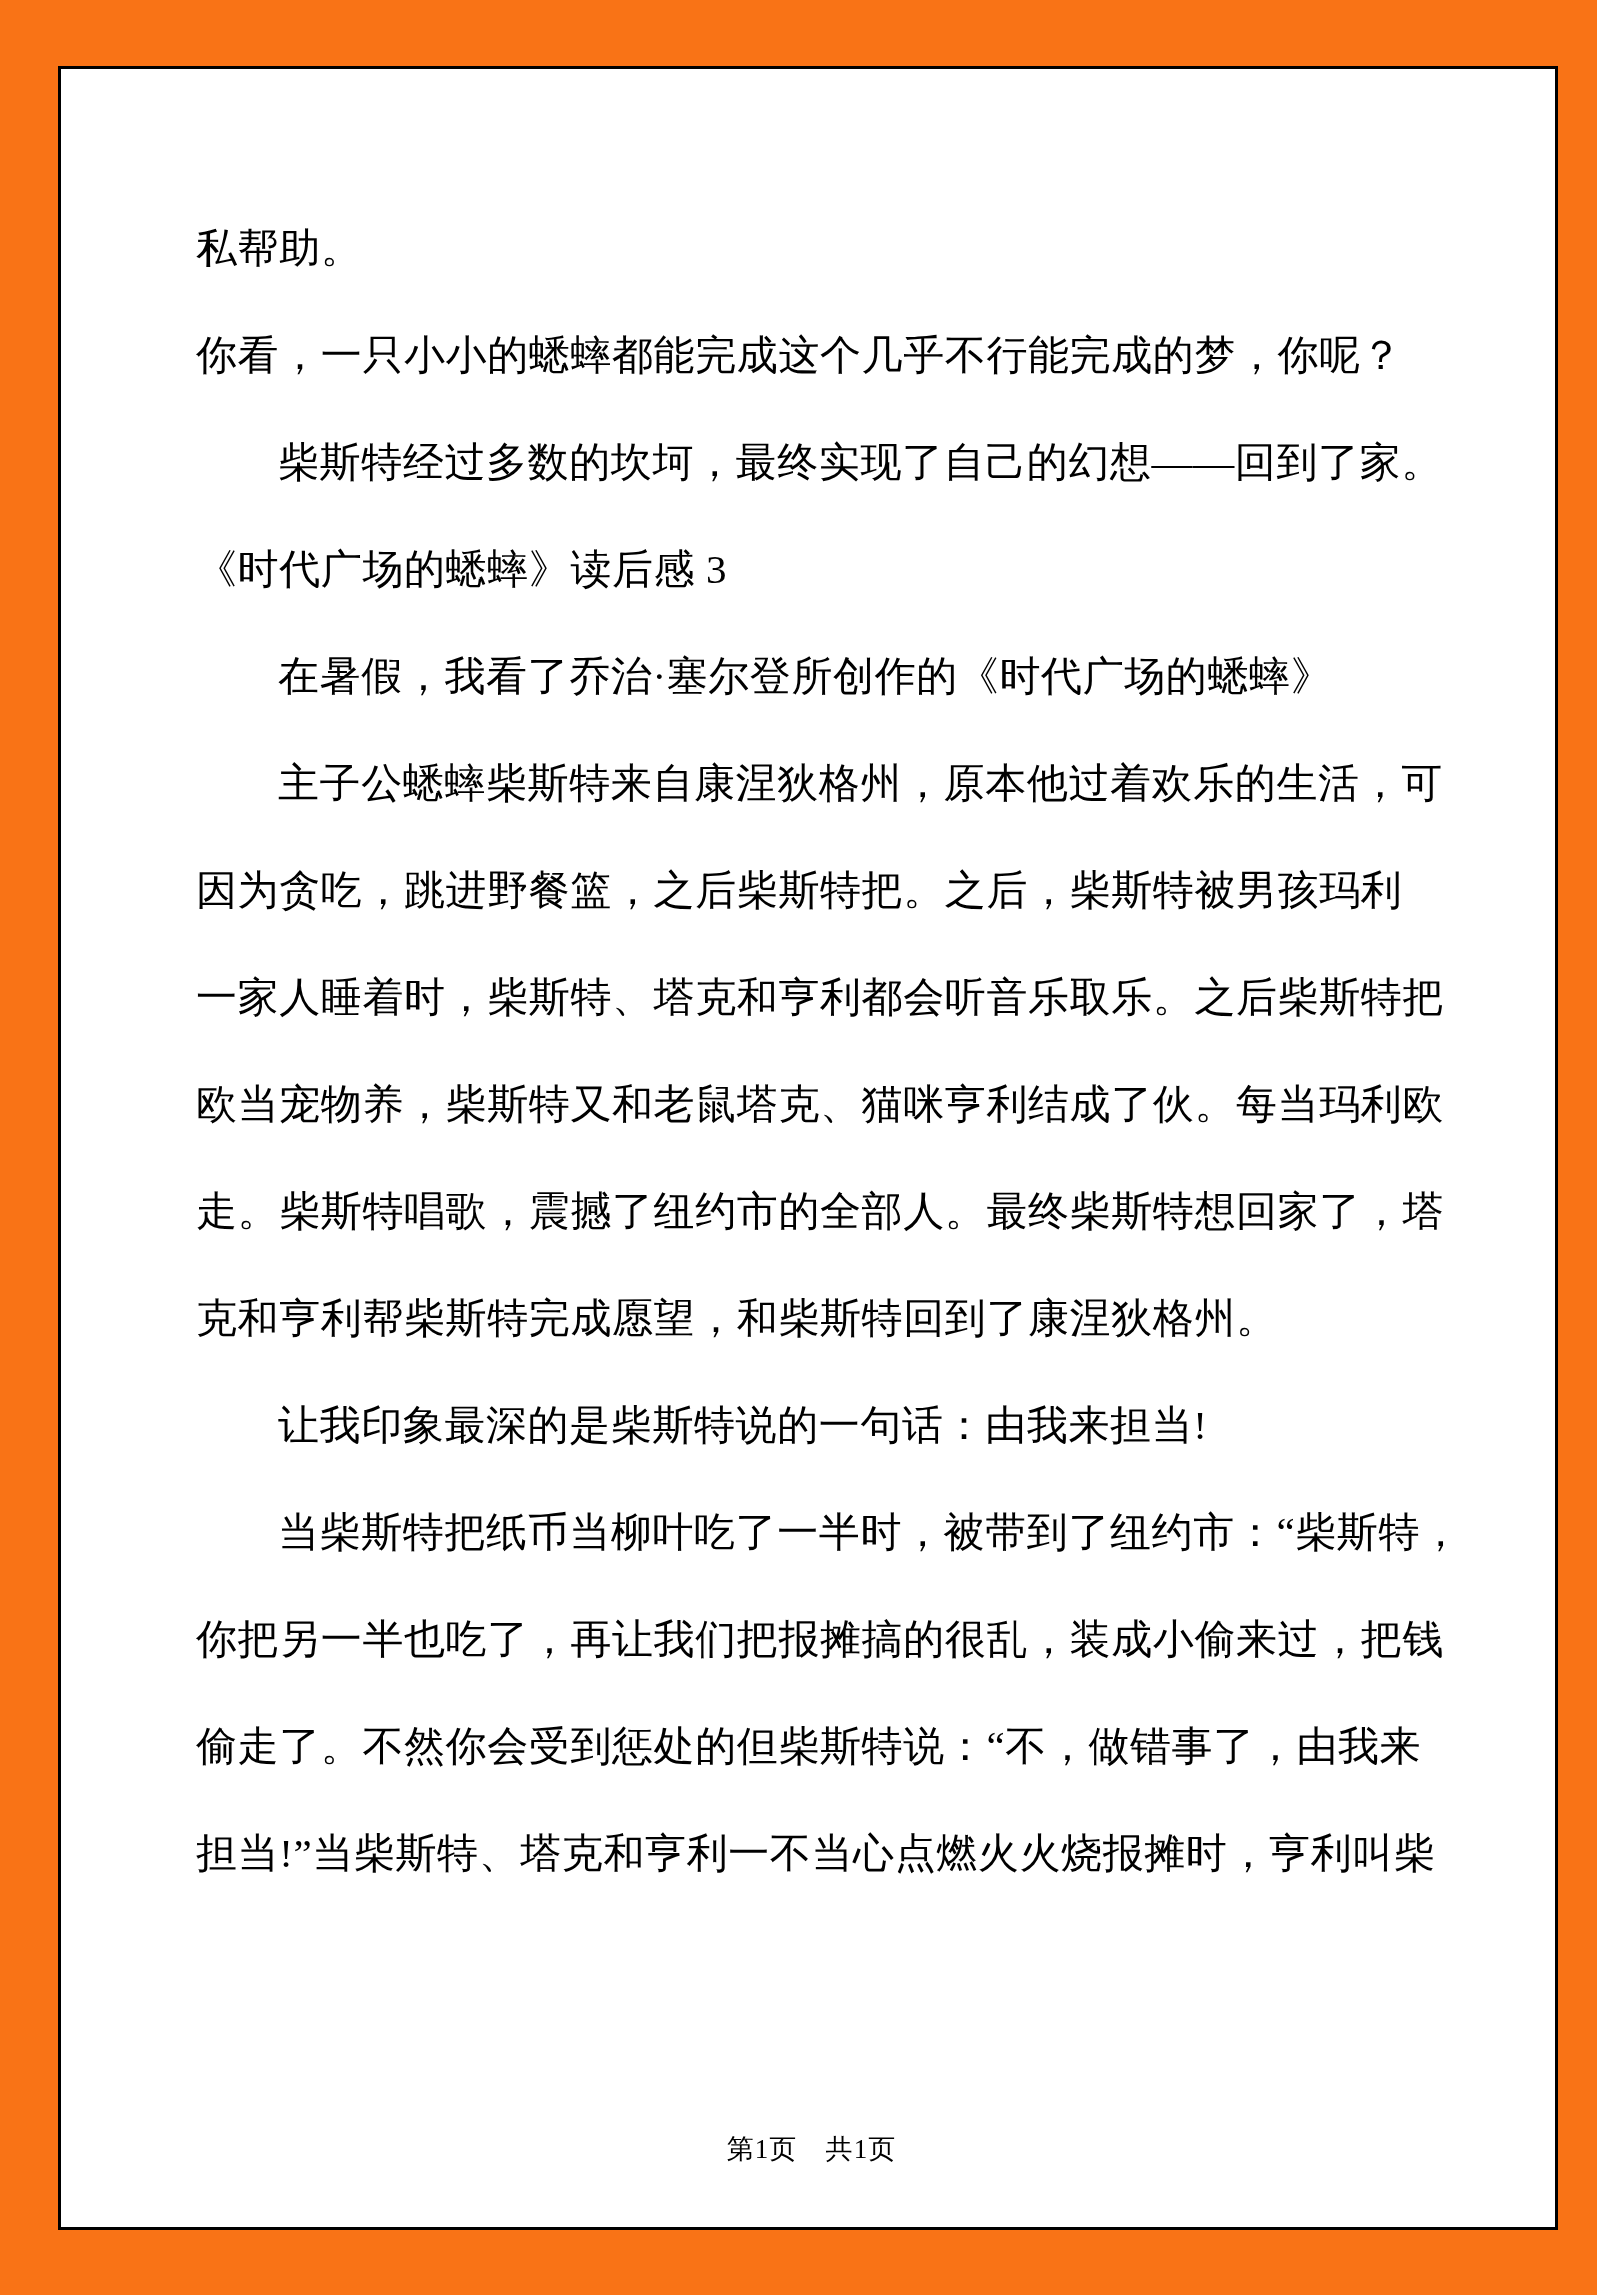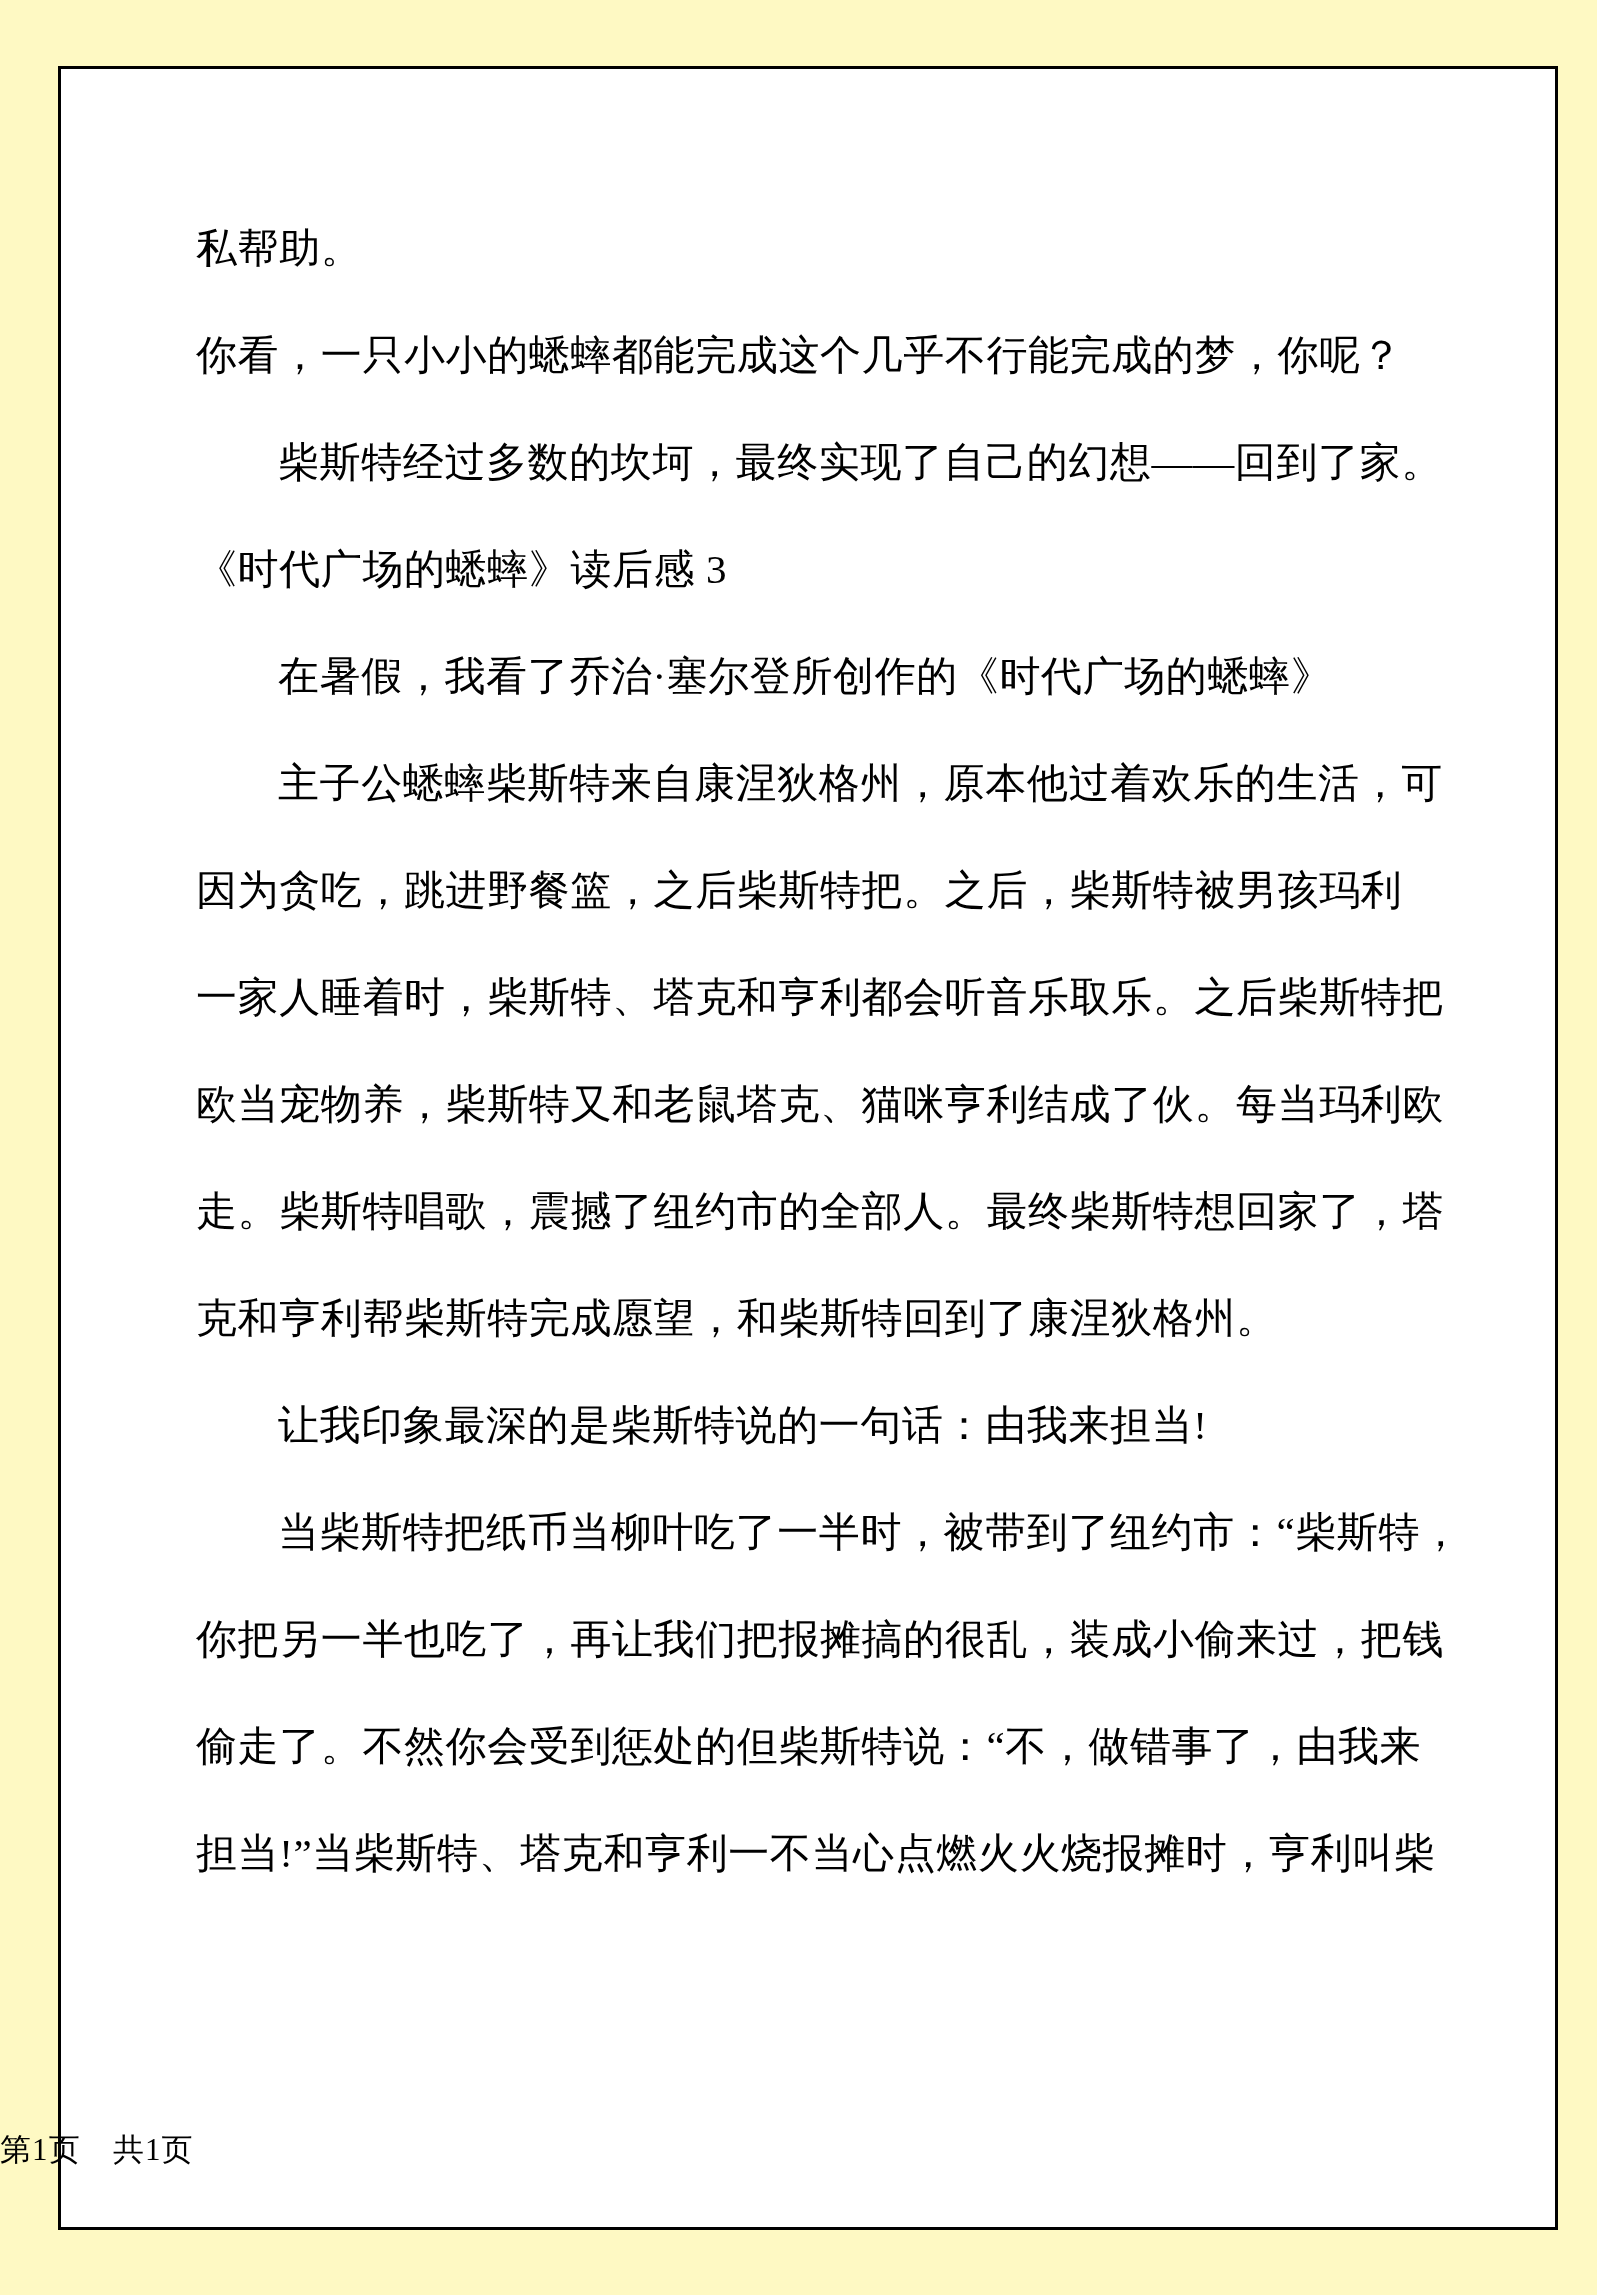--- a/index.html
+++ b/index.html
@@ -6,21 +6,21 @@
   html, body {
     width: 1623px;
     height: 2295px;
     background: #ffffff;
     font-family: "Liberation Serif", serif;
   }
   .page {
     position: relative;
     width: 1597px;
     height: 2295px;
-    background: #fef9c3;
+    background: #f97316;
     overflow: hidden;
   }
   .frame {
     position: absolute;
     left: 58px;
     top: 66px;
     width: 1500px;
     height: 2164px;
     border: 3.9px solid #000000;
     background: #ffffff;
@@ -43,21 +43,22 @@
   .line.indent {
     padding-left: 82px;
   }
   .footer {
     position: absolute;
     left: 0;
     top: 2130px;
     width: 1623px;
     height: 39px;
     line-height: 39px;
-    font-size: 31px;
+    text-align: center;
+    font-size: 27px;
     color: #000000;
     letter-spacing: 1.1px;
   }
 </style>
 </head>
 <body>
 
 <div class="page">
   <div class="frame"></div>
 

